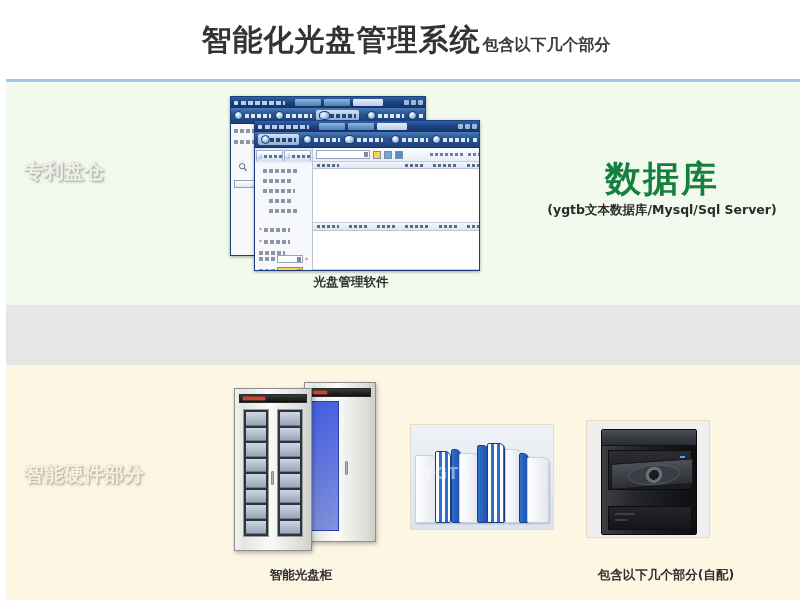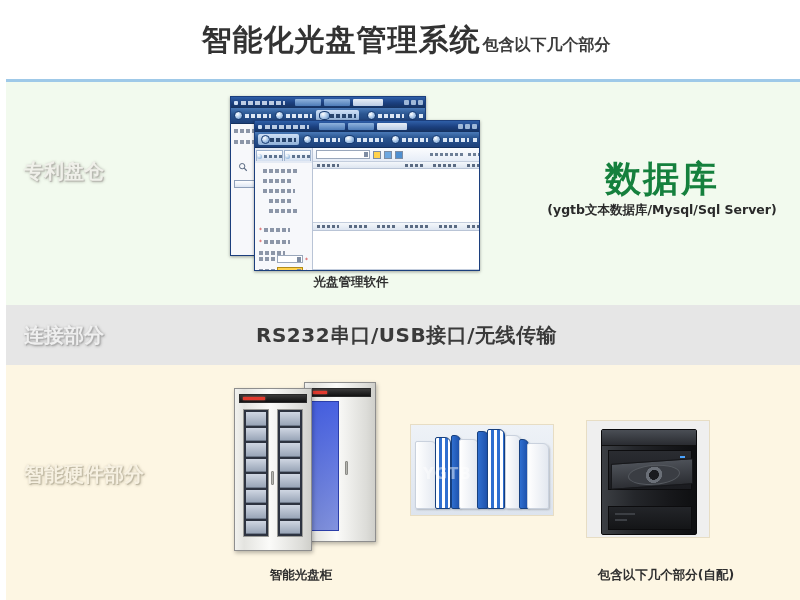--- a/index.html
+++ b/index.html
@@ -239,21 +239,21 @@
   .blue-glow {
     position:absolute; left:4px; top:18px; width:30px; height:130px;
     background: linear-gradient(to bottom, rgba(40,70,220,.85), rgba(30,60,200,.55));
     border:1px solid #2b3ea8;
     overflow:hidden;
   }
   .blue-glow .shelf { background: linear-gradient(to bottom,#e3e9f6,#aebbd6); margin-bottom:2px; height:14%; }
   .handle { position:absolute; width:3px; height:14px; background:#b6b6b1; border:1px solid #8b8b86; border-radius:1px; }
 
   
-  .tray-wrap { left: 404px; top: 424px; width: 144px; height: 92px;
+  .tray-wrap { left: 404px; top: 424px; width: 144px; height: 106px;
     background: linear-gradient(to bottom,#eef2f7,#dde4ee); border:1px solid #e7ddc4; overflow:hidden; }
   .tray { position:absolute; bottom: 6px; border-radius: 2px 6px 2px 2px; box-shadow: 1px 1px 2px rgba(0,0,0,.2); }
   .tray.white { background: linear-gradient(to right,#ffffff,#e3e8f0); border:1px solid #c9d1dd; }
   .tray.blue  { background: linear-gradient(to right,#2f6fd0,#1d4fa8); border:1px solid #17407f; }
   .tray.stripe {
     background: repeating-linear-gradient(to right,#ffffff 0 3px,#2f6fd0 3px 6px);
     border:1px solid #17407f;
   }
   .tray-watermark {
     position:absolute; left:12px; top:40px; font-size:15px; font-weight:bold;
@@ -478,22 +478,20 @@
   </div>
 
   <div class="caption cap-software">光盘管理软件</div>
 
   <div class="db-block">
     <div class="db-title">数据库</div>
     <div class="db-sub">(ygtb文本数据库/Mysql/Sql Server)</div>
   </div>
 
   <div class="band band-connect"></div>
-  <div class="band-label label-connect">连接部分</div>
-  <div class="connect-text">RS232串口/USB接口/无线传输</div>
 
   <div class="band band-hardware"></div>
   <div class="band-label label-hardware">智能硬件部分</div>
 
   <div class="photo cab-wrap">
     <div class="cab cab-b">
       <div class="cab-top">
           <span class="led sm"></span>
         </div>
       <div class="blue-glow">

